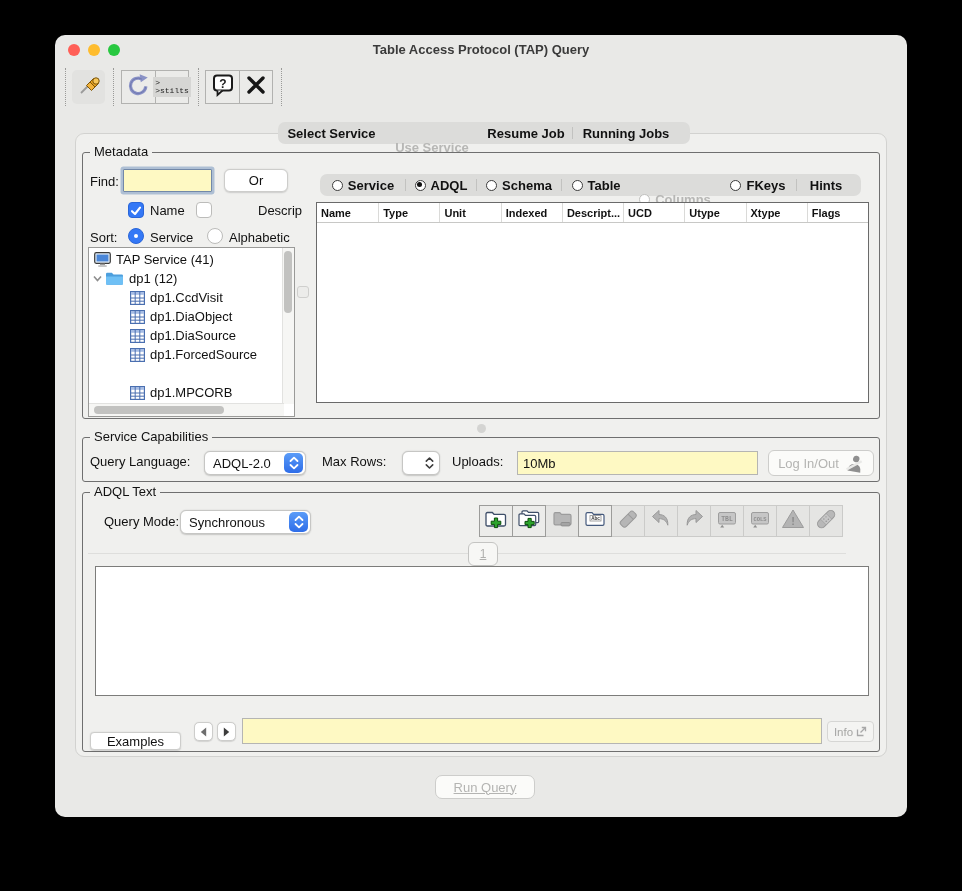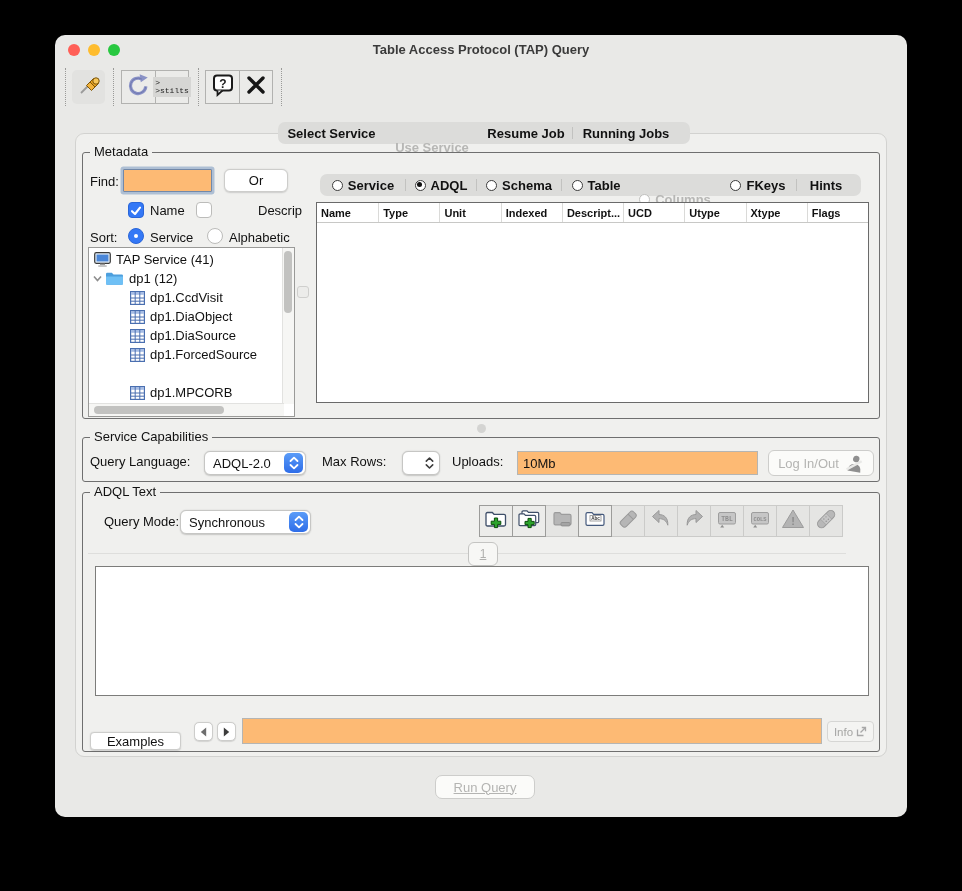--- a/index.html
+++ b/index.html
@@ -32,21 +32,21 @@
   .mainpanel{position:absolute;left:20px;top:98px;width:812px;height:624px;background:#f0f0ee;
              border:1px solid #d2d2d0;border-radius:9px;box-sizing:border-box;}
   
   .fieldset{position:absolute;border:1px solid #6f6f6f;border-radius:3px;box-sizing:border-box;}
   .legend{position:absolute;top:-9px;left:7px;background:#f0f0ee;padding:0 4px;font-size:13px;color:#111;white-space:nowrap;}
   .lbl{position:absolute;font-size:13px;color:#111;white-space:nowrap;}
   
   .macbtn{position:absolute;background:#fff;border:1px solid #cdcdcb;border-radius:6px;font-size:13px;color:#111;
           display:flex;align-items:center;justify-content:center;box-shadow:0 .5px 1.5px rgba(0,0,0,.15);box-sizing:border-box;}
   .macbtn.dis{color:#b4b4b2;box-shadow:none;background:#fbfbf9;}
-  .txt{position:absolute;background:#fdba74;border:1px solid #b5b5b3;box-sizing:border-box;font-size:13px;color:#111;padding:0 5px;font-family:"Liberation Sans",sans-serif;}
+  .txt{position:absolute;background:#fef9c3;border:1px solid #b5b5b3;box-sizing:border-box;font-size:13px;color:#111;padding:0 5px;font-family:"Liberation Sans",sans-serif;}
   .focusring{border:1px solid #7288a8;box-shadow:0 0 0 2.5px #aebfd4;border-radius:1px;}
   .check{position:absolute;width:16px;height:16px;border-radius:4px;box-sizing:border-box;}
   .check.on{background:#3478f6;border:1px solid #2a66d8;}
   .check.off{background:#fff;border:1px solid #bcbcba;}
   .radio16{position:absolute;width:16px;height:16px;border-radius:50%;box-sizing:border-box;}
   .radio16.on{background:#3478f6;border:1px solid #2a66d8;}
   .radio16.on::after{content:"";position:absolute;left:5px;top:5px;width:4px;height:4px;border-radius:50%;background:#fff;}
   .radio16.off{background:#fff;border:1px solid #bcbcba;}
   .combo{position:absolute;background:#fff;border:1px solid #c6c6c4;border-radius:6px;box-shadow:0 .5px 1.5px rgba(0,0,0,.18);
          display:flex;align-items:center;box-sizing:border-box;font-size:13px;color:#111;}

